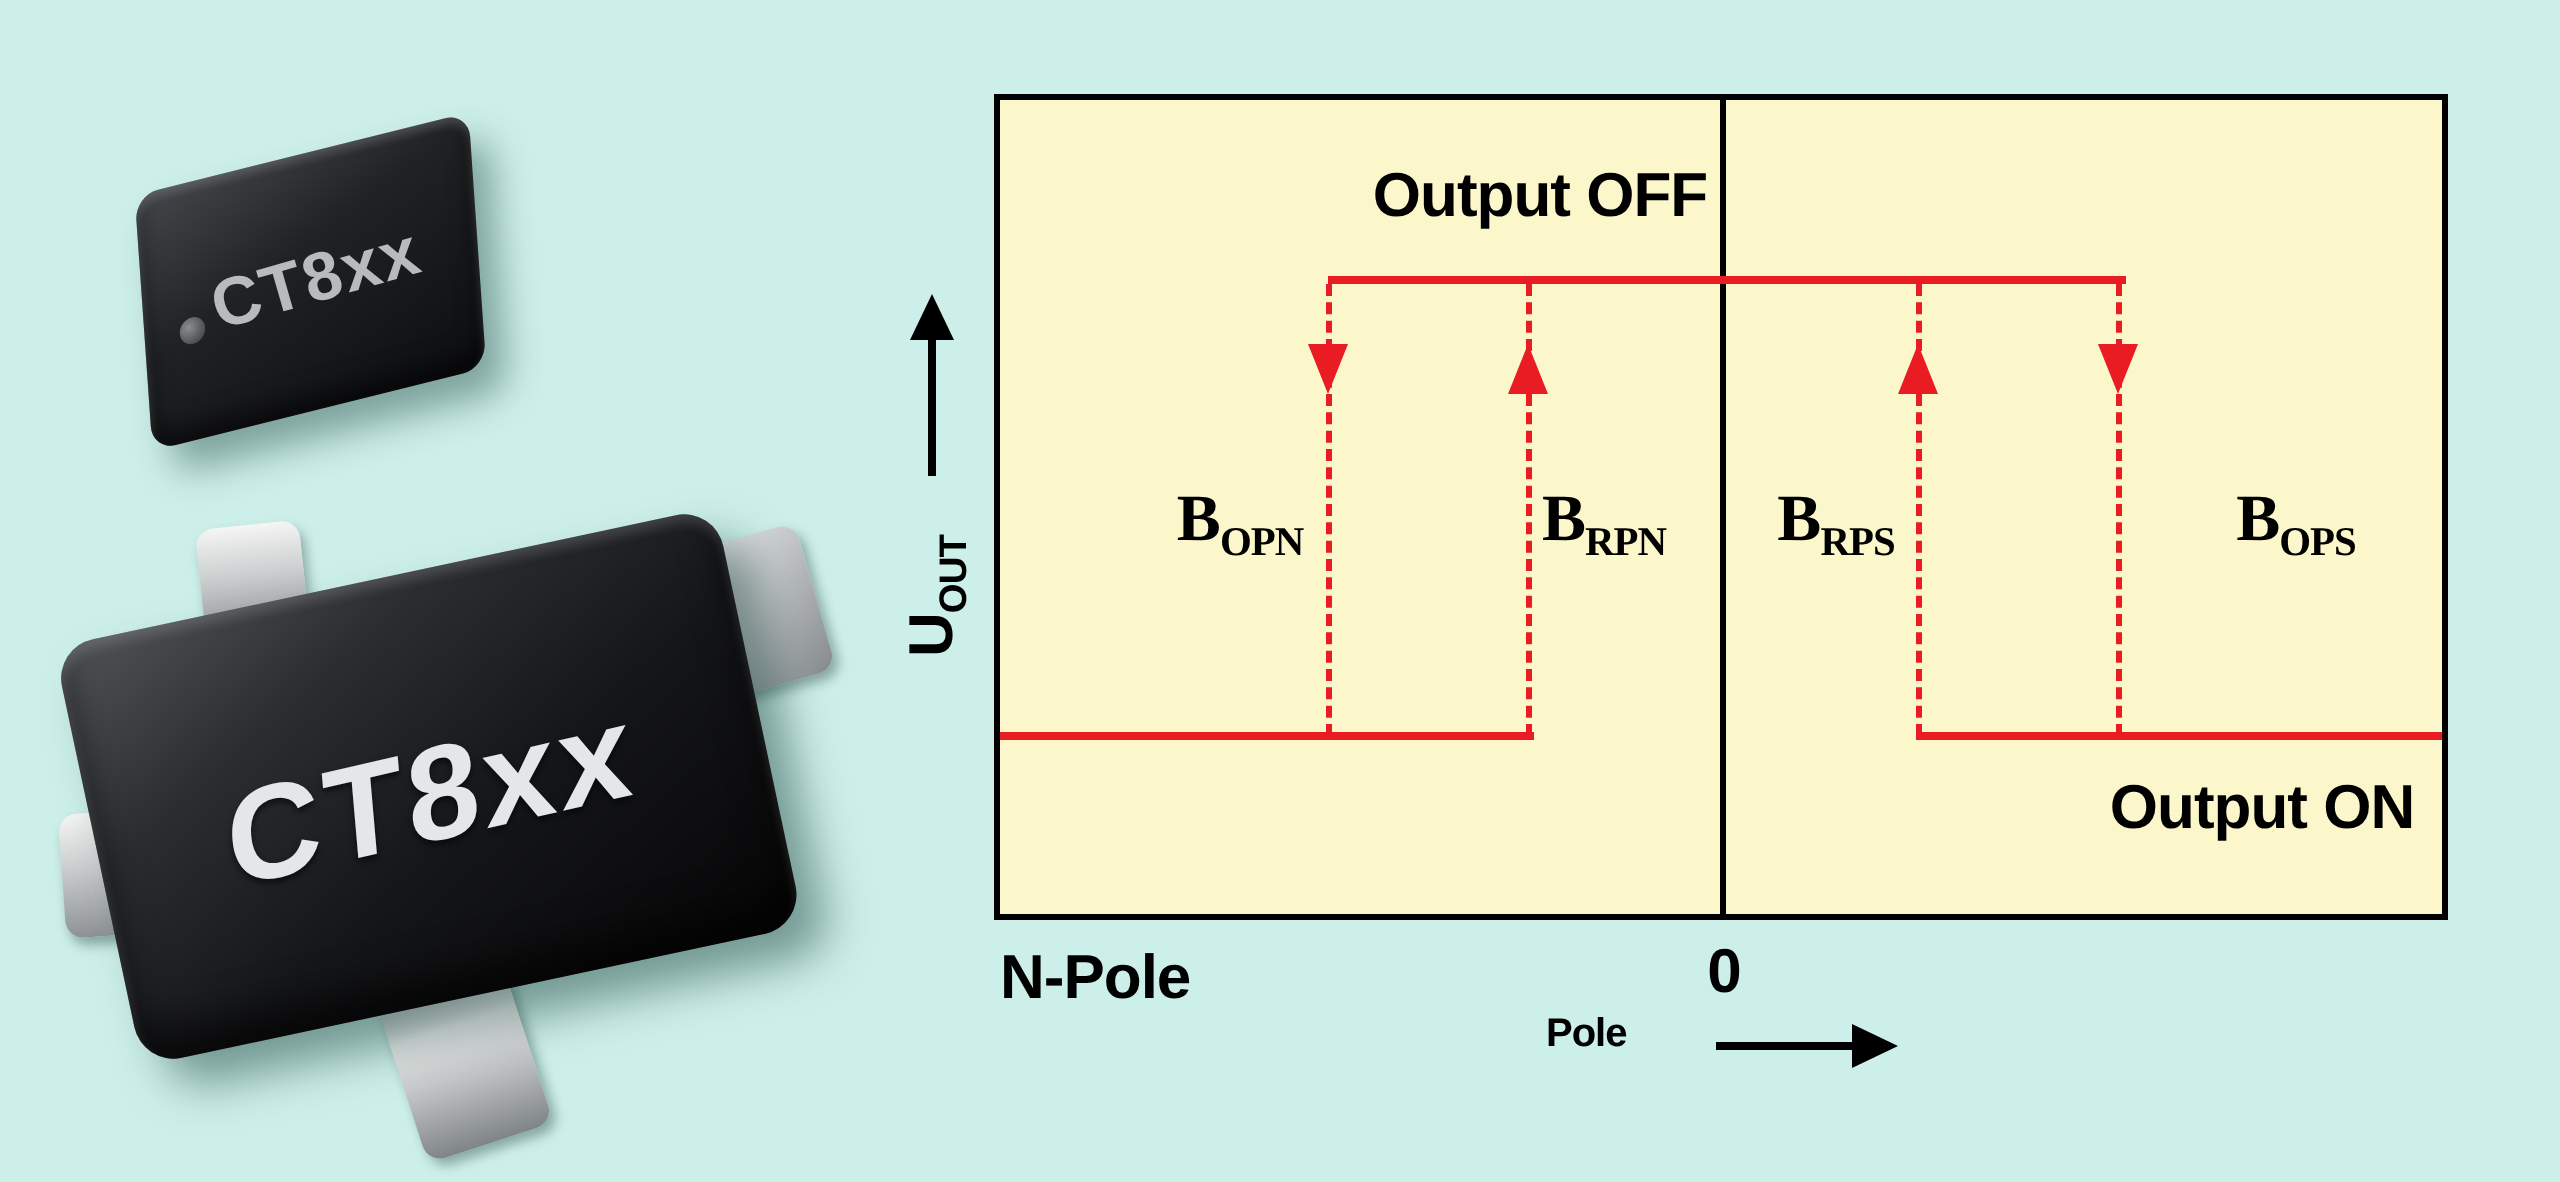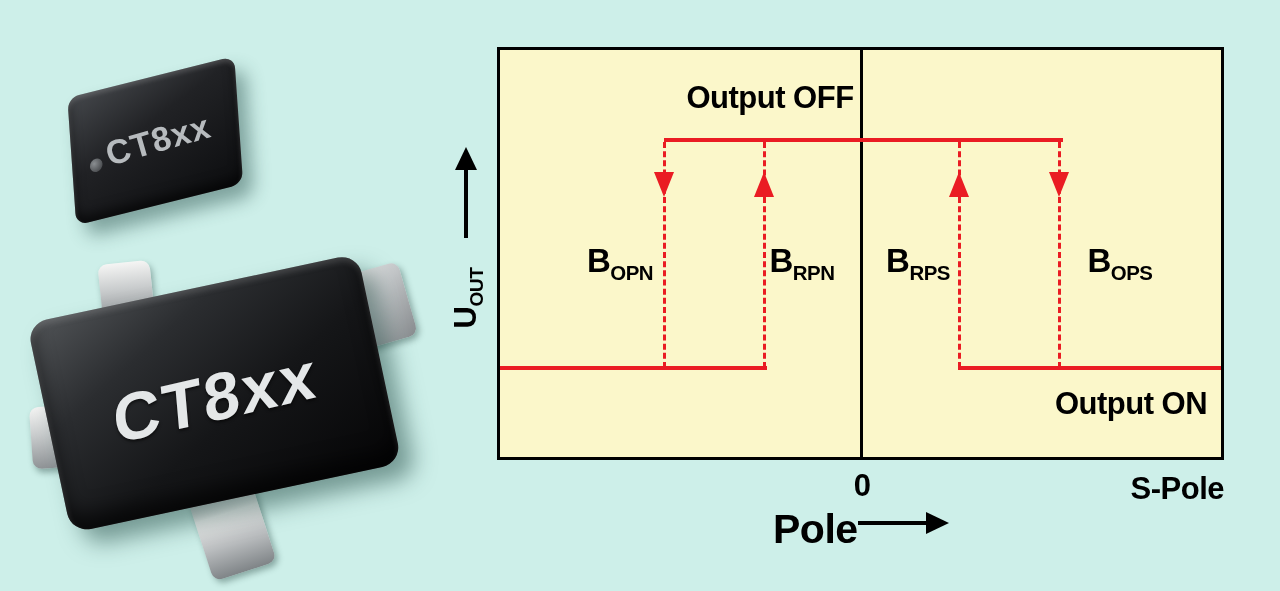--- a/index.html
+++ b/index.html
@@ -74,28 +74,28 @@
   .bottom-right-line { left:458px; top:316px; right:0; }
   .dash { position:absolute; top:92px; height:226px; width:0; border-left:3px dashed #ea1c23; }
   .d0{left:163px}.d1{left:263px}.d2{left:458px}.d3{left:558px}
   .arr { position:absolute; width:0; height:0;
     border-left:10px solid transparent; border-right:10px solid transparent; }
   .arr.down { border-top:25px solid #ea1c23; }
   .arr.up   { border-bottom:25px solid #ea1c23; }
   .a0{left:154px; top:122px}.a1{left:254px; top:122px}.a2{left:449px; top:122px}.a3{left:549px; top:122px}
   .out-off { left:270px; top:30px;  transform:translateX(-50%); font-size:31px; }
   .out-on  { left:631px; top:336px; transform:translateX(-50%); font-size:31px; }
-  .bl { top:192px; font-size:33px; transform:translateX(-50%); }
-  .t0{left:120px}.t1{left:302px}.t2{left:418px}.t3{left:620px}
+  .bl { top:192px; font-size:33px; transform:translateX(-50%);font-family:Liberation Serif, serif; }
+  .t0{left:120px}.t1{left:302px}.t2{left:418px}.t3{left:648px}
 
   
   .tick-left  { left:500px; top:471px; font-size:31px; }
   .tick-zero  { left:862px; top:468px; transform:translateX(-50%); font-size:31px; }
   .tick-right { right:56px; top:471px; font-size:31px; }
-  .xaxis-label { left:773px; top:506px; font-size:41px;text-align:right; }
+  .xaxis-label { left:773px; top:506px; font-size:20px;text-align:right; }
   .xaxis-arrow-line { position:absolute; left:858px; top:521px; width:70px; height:4px; background:#000; }
   .xaxis-arrow-head { position:absolute; left:926px; top:512px; width:0; height:0;
     border-top:11px solid transparent; border-bottom:11px solid transparent; border-left:23px solid #000; }
 </style>
 </head>
 <body>
 
 <div class="canvas">
 
   <div class="chip-small">
@@ -148,20 +148,20 @@
       <span>B</span><sub>RPN</sub>
     </div>
     <div class="lbl bl t2">
       <span>B</span><sub>RPS</sub>
     </div>
     <div class="lbl bl t3">
       <span>B</span><sub>OPS</sub>
     </div>
   </div>
 
+  <div class="lbl tick-left">N-Pole</div>
   <div class="lbl tick-zero">0</div>
-  <div class="lbl tick-right">S-Pole</div>
 
   <div class="lbl xaxis-label">Pole</div>
   <div class="xaxis-arrow-line"></div>
   <div class="xaxis-arrow-head"></div>
 
 </div>
 
 </body></html>

